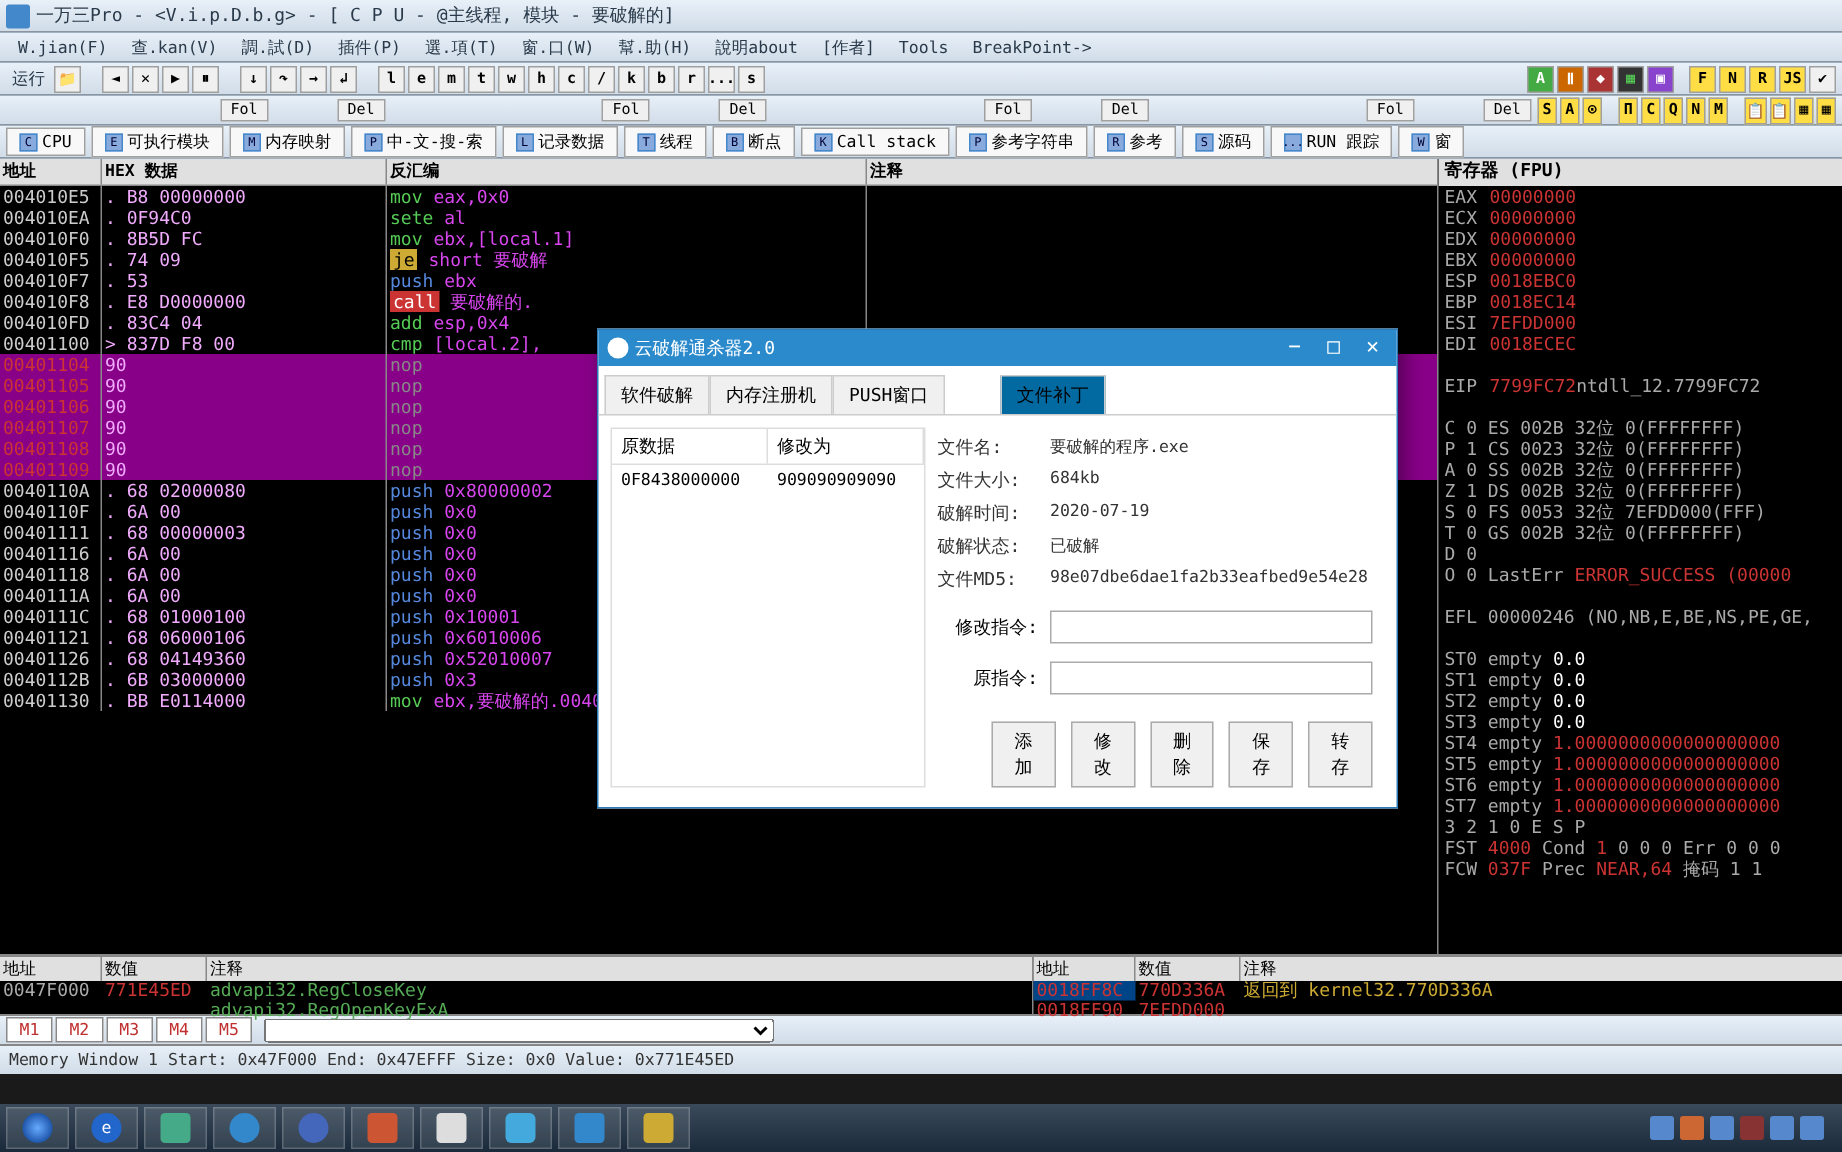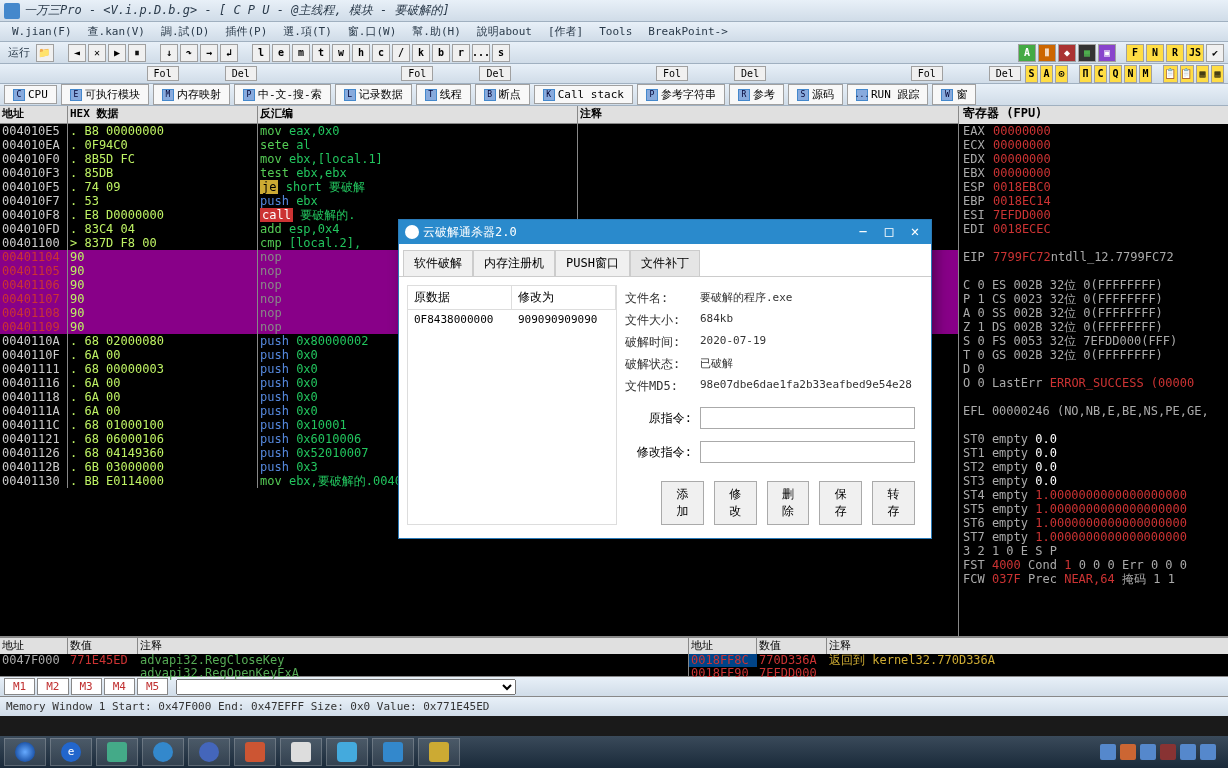--- a/index.html
+++ b/index.html
@@ -1,17 +1,17 @@
 <!DOCTYPE html>
 <html><head>
 <meta charset="utf-8">
 <style>
 * { box-sizing: border-box; margin: 0; padding: 0; }
 body { font-family: "Microsoft YaHei", SimSun, monospace; font-size: 11px; background: #1a1a1a; width: 1228px; height: 768px; overflow: hidden; position: relative; }
-.titlebar { background: linear-gradient(#e8f0f8, #d0dce8); height: 22px; display: flex; align-items: center; padding: 0 4px; border-bottom: 1px solid #a0b0c0; font-style: italic; }
+.titlebar { background: linear-gradient(#e8f0f8, #d0dce8); height: 22px; display: flex; align-items: center; padding: 0 4px; border-bottom: 1px solid #a0b0c0; }
 .titlebar-icon { width: 16px; height: 16px; background: #4488cc; margin-right: 4px; border-radius: 2px; }
 .titlebar-text { color: #2a3a4a; font-size: 12px; }
 .menubar { background: linear-gradient(#e8f0f8, #d0dce8); height: 20px; display: flex; align-items: center; padding: 0 4px; border-bottom: 1px solid #a0b0c0; }
 .menu-item { padding: 0 8px; color: #2a3a4a; cursor: pointer; }
 .toolbar { background: linear-gradient(#e8f0f8, #d0dce8); height: 22px; display: flex; align-items: center; padding: 0 4px; border-bottom: 1px solid #a0b0c0; gap: 2px; }
 .tool-btn { width: 18px; height: 18px; background: #f0f0f0; border: 1px solid #a0a0a0; display: inline-flex; align-items: center; justify-content: center; font-size: 10px; font-weight: bold; cursor: pointer; }
 .tool-label { padding: 0 4px; color: #2a3a4a; }
 .toolbar2 { background: linear-gradient(#e8f0f8, #d0dce8); height: 20px; display: flex; align-items: center; padding: 0 4px; border-bottom: 1px solid #a0b0c0; gap: 2px; }
 .mini-btn { padding: 1px 6px; background: #f0f0f0; border: 1px solid #a0a0a0; font-size: 10px; cursor: pointer; margin-left: 44px; }
 .tabbar { background: linear-gradient(#e8f0f8, #d0dce8); height: 22px; display: flex; align-items: center; padding: 0 4px; border-bottom: 1px solid #a0b0c0; gap: 4px; }
@@ -21,23 +21,23 @@
 .left-panel { flex: 1; background: #000; display: flex; flex-direction: column; }
 .disasm-header { background: #e0e0e0; height: 18px; display: flex; color: #000; font-weight: bold; border-bottom: 1px solid #888; }
 .col-addr { width: 68px; padding: 0 2px; border-right: 1px solid #888; }
 .col-hex { width: 190px; padding: 0 2px; border-right: 1px solid #888; }
 .col-disasm { width: 320px; padding: 0 2px; border-right: 1px solid #888; }
 .col-comment { flex: 1; padding: 0 2px; }
 .disasm-rows { flex: 1; overflow: hidden; font-family: "Consolas", monospace; font-size: 12px; line-height: 14px; }
 .drow { display: flex; color: #fff; height: 14px; }
 .drow.sel { background: #880088; }
 .drow .col-addr { color: #ccc; }
-.drow .col-hex { color: #bef264; }
+.drow .col-hex { color: #f0abfc; }
 .drow .asm-mnem { color: #55cc55; }
-.drow .asm-op { color: #22c55e; }
+.drow .asm-op { color: #d946ef; }
 .drow .asm-call { color: #fff; background: #cc3333; padding: 0 2px; }
 .drow .asm-je { background: #ccaa33; color: #000; padding: 0 2px; }
 .drow .asm-push { color: #5588dd; }
 .drow .asm-nop { color: #888; }
 .right-panel { width: 270px; background: #000; color: #fff; font-family: "Consolas", monospace; font-size: 12px; line-height: 14px; border-left: 1px solid #888; overflow: hidden; }
 .reg-header { background: #e0e0e0; color: #000; height: 18px; padding: 0 4px; font-weight: bold; }
 .reg-row { display: flex; padding: 0 4px; }
 .reg-name { width: 30px; color: #aaa; }
 .reg-val { color: #cc3333; }
 .reg-line { color: #aaa; padding: 0 4px; white-space: nowrap; }
@@ -56,21 +56,21 @@
 .task-tray { margin-left: auto; display: flex; align-items: center; gap: 4px; padding: 0 8px; }
 .tray-icn { width: 16px; height: 16px; background: #5588cc; border-radius: 2px; }
 
 .dialog { position: absolute; top: 219px; left: 398px; width: 534px; height: 320px; background: #fff; border: 1px solid #2a7ab8; box-shadow: 4px 4px 12px rgba(0,0,0,0.4); }
 .dlg-title { background: #2a8acc; height: 24px; display: flex; align-items: center; padding: 0 6px; color: #fff; font-size: 12px; }
 .dlg-title-icon { width: 14px; height: 14px; background: #fff; border-radius: 50%; margin-right: 4px; }
 .dlg-ctrls { margin-left: auto; display: flex; gap: 6px; }
 .dlg-ctrl { width: 20px; height: 16px; color: #fff; text-align: center; cursor: pointer; font-size: 14px; line-height: 14px; }
 .dlg-tabs { display: flex; padding: 6px 4px 0; border-bottom: 1px solid #ccc; }
 .dlg-tab { padding: 4px 10px; border: 1px solid #ccc; border-bottom: none; background: #f0f0f0; font-size: 12px; cursor: pointer; }
-.dlg-tab.active { background: #e5e5e5; }
+.dlg-tab.active { background: #0369a1; margin-left: 37px; }
 .dlg-body { display: flex; padding: 8px; height: 256px; }
 .dlg-left { width: 210px; border: 1px solid #ddd; }
 .dlg-left-hdr { display: flex; border-bottom: 1px solid #ddd; font-size: 12px; }
 .dlg-left-hdr > div { flex: 1; padding: 3px 6px; border-right: 1px solid #ddd; }
 .dlg-left-row { display: flex; font-size: 11px; font-family: monospace; }
 .dlg-left-row > div { flex: 1; padding: 3px 6px; }
 .dlg-right { flex: 1; padding: 0 8px; font-size: 12px; }
 .dlg-info-row { display: flex; margin: 5px 0; }
 .dlg-info-label { width: 75px; color: #333; }
 .dlg-info-val { color: #333; font-family: monospace; font-size: 11px; }
@@ -252,26 +252,20 @@
           <div class="col-disasm"><span class="asm-mnem">sete</span> <span class="asm-op">al</span></div>
           <div class="col-comment"></div>
         </div>
         <div class="drow">
           <div class="col-addr" style="color:#ccc">004010F0</div>
           <div class="col-hex">.  8B5D FC</div>
           <div class="col-disasm"><span class="asm-mnem">mov</span> <span class="asm-op">ebx,[local.1]</span></div>
           <div class="col-comment"></div>
         </div>
         <div class="drow">
-          <div class="col-addr" style="color:#ccc">004010F3</div>
-          <div class="col-hex">.  85DB</div>
-          <div class="col-disasm"><span class="asm-mnem">test</span> <span class="asm-op">ebx,ebx</span></div>
-          <div class="col-comment"></div>
-        </div>
-        <div class="drow">
           <div class="col-addr" style="color:#ccc">004010F5</div>
           <div class="col-hex">.  74 09</div>
           <div class="col-disasm"><span class="asm-je">je</span> <span class="asm-op">short 要破解</span></div>
           <div class="col-comment"></div>
         </div>
         <div class="drow">
           <div class="col-addr" style="color:#ccc">004010F7</div>
           <div class="col-hex">.  53</div>
           <div class="col-disasm"><span class="asm-push">push</span> <span class="asm-op">ebx</span></div>
           <div class="col-comment"></div>
@@ -564,25 +558,25 @@
           <div class="dlg-info-row">
             <div class="dlg-info-label">破解状态:</div>
             <div class="dlg-info-val">已破解</div>
           </div>
           <div class="dlg-info-row">
             <div class="dlg-info-label">文件MD5:</div>
             <div class="dlg-info-val">98e07dbe6dae1fa2b33eafbed9e54e28</div>
           </div>
         </div>
       <div class="dlg-input-row">
+        <label>修改指令:</label>
+        <input type="text" style="">
+      </div>
+      <div class="dlg-input-row">
         <label>原指令:</label>
-        <input type="text" style="">
-      </div>
-      <div class="dlg-input-row">
-        <label>修改指令:</label>
         <input type="text" style="">
       </div>
       <div class="dlg-btns">
         <button class="dlg-btn">添加</button>
         <button class="dlg-btn">修改</button>
         <button class="dlg-btn">删除</button>
         <button class="dlg-btn">保存</button>
         <button class="dlg-btn">转存</button>
       </div>
     </div>

